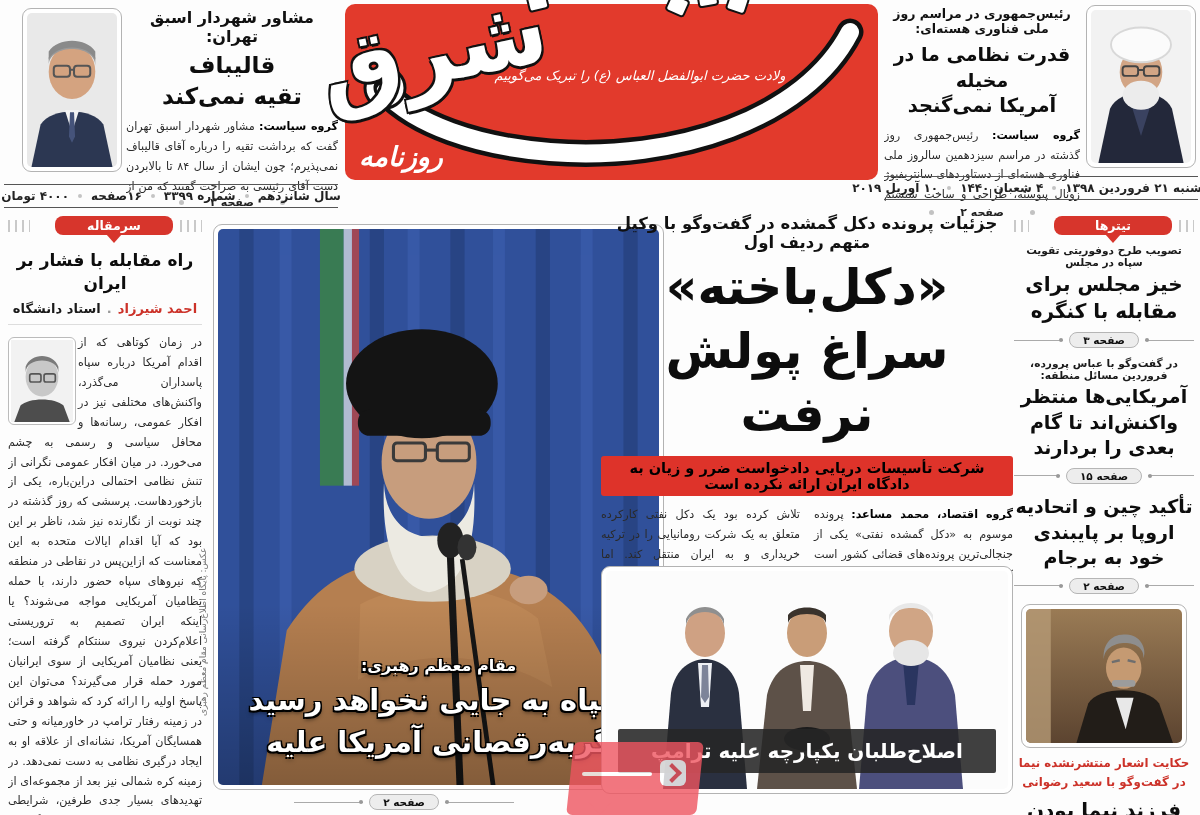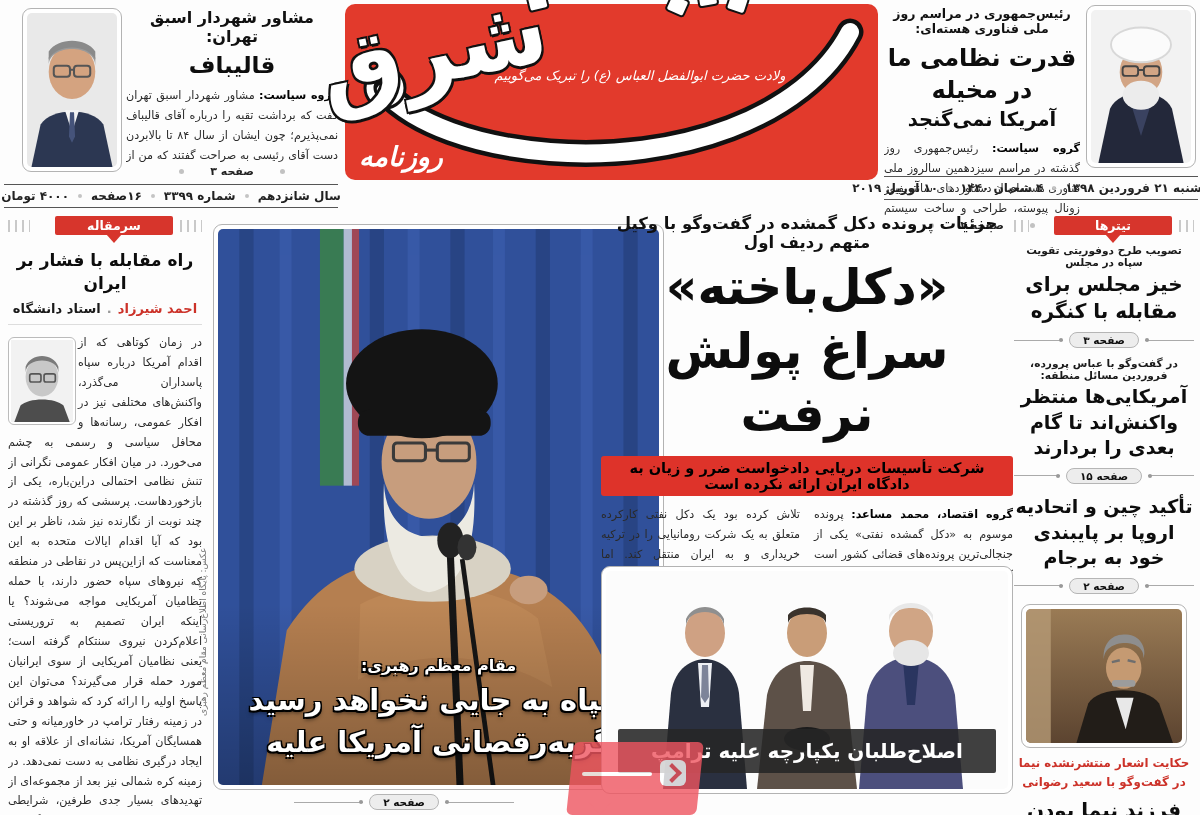--- a/index.html
+++ b/index.html
@@ -21,21 +21,21 @@
   .dot{width:5px;height:5px;border-radius:50%;background:#c2c2c2;}
   
   .pill-row{display:flex;align-items:center;gap:6px;}
   .pill-line{flex:1;height:1px;background:#aaa;}
   .pill-line:before{content:"";display:block;width:4px;height:4px;border-radius:50%;background:#999;margin-top:-1.5px;}
   .pill-row .pill-line:first-child:before{margin-right:auto;}
   .page-pill{background:#ededed;border:1px solid #b5b5b5;border-radius:9px;font-size:10.5px;font-weight:bold;padding:1px 13px;color:#111;white-space:nowrap;}
   
   .badge-row{display:flex;align-items:center;gap:7px;}
   .hash{flex:1;height:12px;background:repeating-linear-gradient(90deg,#c9c9c9 0 2px,transparent 2px 7px);}
-  .badge{background:#d7352c;color:#fff;border-radius:2px;font-size:12.5px;font-weight:bold;text-align:center;padding:2px 0;width:118px;position:relative;flex:none;margin-left:18px;}
+  .badge{background:#d7352c;color:#fff;border-radius:8px;font-size:12.5px;font-weight:bold;text-align:center;padding:2px 0;width:118px;position:relative;flex:none;margin-left:18px;}
   .badge:after{content:"";position:absolute;bottom:-8px;right:50%;margin-right:-8px;border:8px solid transparent;border-top:9px solid #d7352c;border-bottom:none;}
   
   .rule-line{border-top:1px solid #555;border-bottom:1px solid #555;padding:4px 2px;display:flex;align-items:center;justify-content:center;gap:9px;font-size:12px;font-weight:600;color:#222;white-space:nowrap;}
   .sep-dot{width:4px;height:4px;border-radius:50%;background:#c4c4c4;flex:none;}
   
   #masthead{left:345px;top:4px;width:533px;height:176px;}
   .masthead-box{position:absolute;inset:0;background:#e23a2c;border-radius:10px;}
   .masthead-logo{position:absolute;right:330px;top:-6px;font-size:92px;font-weight:bold;color:#fff;transform:rotate(-12deg);
     text-shadow:-2px -2px 0 #111,2px -2px 0 #111,-2px 2px 0 #111,2px 2px 0 #111,0 3px 0 #111;}
   .masthead-congrats{position:absolute;right:88px;top:64px;width:300px;color:#fff;font-size:13px;font-style:italic;text-align:center;}
@@ -95,20 +95,21 @@
       <path d="M6,152 L15,110 C26,93 66,93 77,110 L86,152 Z" fill="#2c3752"></path>
       <polygon points="39,96 53,96 46,118" fill="#f4f4f4"></polygon>
       <polygon points="44,98 48,98 49,122 46,128 43,122" fill="#45537a"></polygon>
     </svg>
   </div>
 </div>
 
 <div class="abs" style="left:126px;top:8px;width:212px;">
   <div class="kicker" style="font-size:16px;">مشاور شهردار اسبق تهران:</div>
   <h2 class="headline" style="font-size:23px;margin-top:4px;">قالیباف</h2>
+  <h2 class="headline" style="font-size:23px;">تقیه نمی‌کند</h2>
   <div class="body-text" style="margin-top:5px;height:76px;overflow:hidden;">
     <span class="lead-in">گروه سیاست:</span>
     <span>مشاور شهردار اسبق تهران گفت که برداشت تقیه را درباره آقای قالیباف نمی‌پذیرم؛ چون ایشان از سال ۸۴ تا بالابردن دست آقای رئیسی به صراحت گفتند که من از اردوگاه جریان اصولگرایی هستم؛ ولی این به آن معنی نیست که...</span>
   </div>
   <div class="page-ref-dots" style="margin-top:3px;">
     <span class="dot"></span>
     <span>صفحه ۳</span>
     <span class="dot"></span>
   </div>
 </div>
@@ -135,21 +136,21 @@
   <div class="cal-dot" style="right:160px;top:-16px;transform:rotate(-10deg);"></div>
   <div class="cal-dot" style="right:190px;top:-8px;transform:rotate(24deg);"></div>
   <div class="cal-dot" style="right:330px;top:-12px;transform:rotate(-14deg);"></div>
   <div class="masthead-logo">شرق</div>
   <div class="masthead-congrats">ولادت حضرت ابوالفضل العباس (ع) را تبریک می‌گوییم</div>
   <div class="masthead-label">روزنامه</div>
 </div>
 
 <div class="abs" style="left:884px;top:6px;width:196px;">
   <div class="kicker" style="font-size:12.5px;">رئیس‌جمهوری در مراسم روز ملی فناوری هسته‌ای:</div>
-  <h2 class="headline" style="font-size:24px;margin-top:6px;">قدرت نظامی ما در مخیله</h2>
+  <h2 class="headline" style="font-size:19px;margin-top:6px;">قدرت نظامی ما در مخیله</h2>
   <h2 class="headline" style="font-size:19.5px;">آمریکا نمی‌گنجد</h2>
   <div class="body-text" style="margin-top:6px;height:78px;overflow:hidden;">
     <span class="lead-in">گروه سیاست:</span>
     <span>رئیس‌جمهوری روز گذشته در مراسم سیزدهمین سالروز ملی فناوری هسته‌ای از دستاوردهای سانتریفیوژ زونال پیوسته، طراحی و ساخت سیستم کنترلی سامانه سنجش فرایندی، ساخت چشمه فوتون‌های درهم‌تنیده...</span>
   </div>
   <div class="page-ref-dots" style="margin-top:2px;">
     <span class="dot"></span>
     <span>صفحه ۲</span>
     <span class="dot"></span>
   </div>

